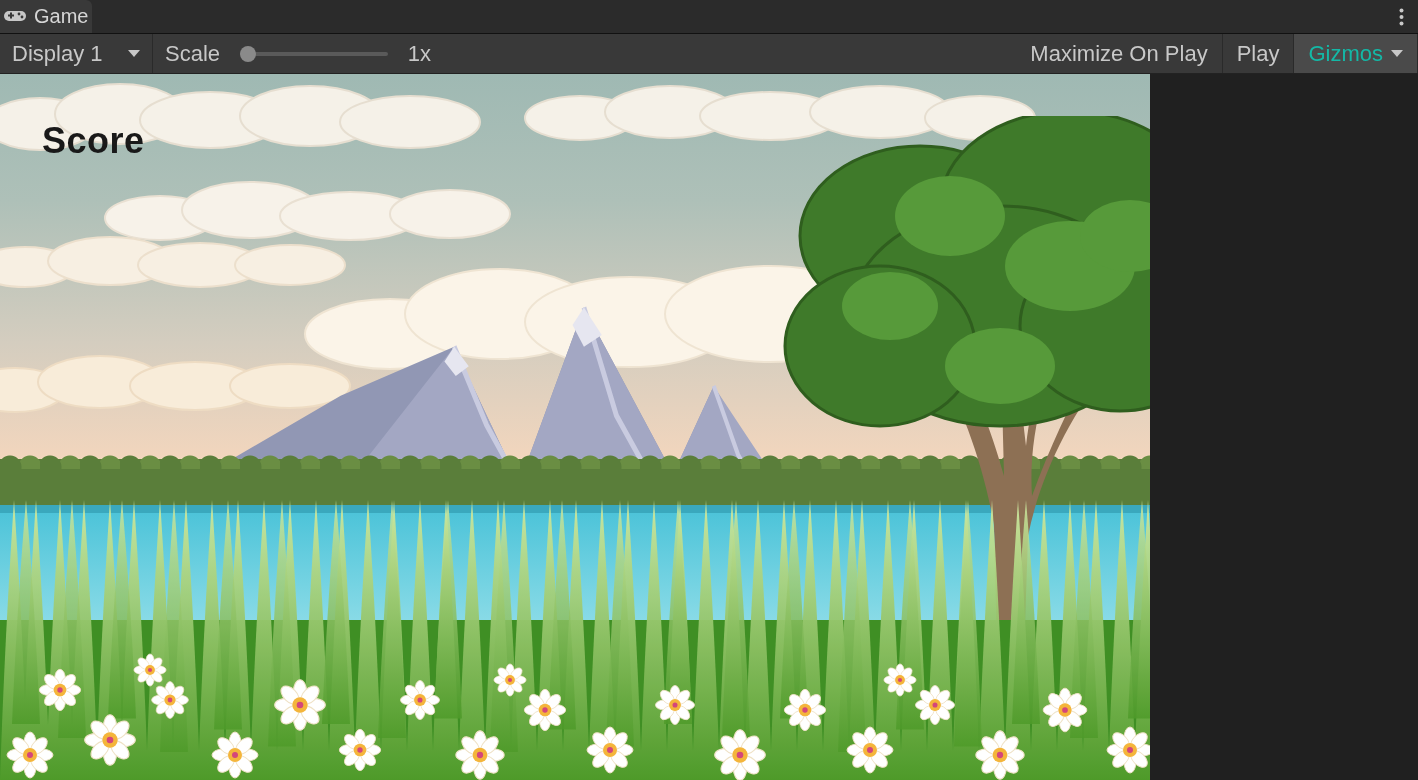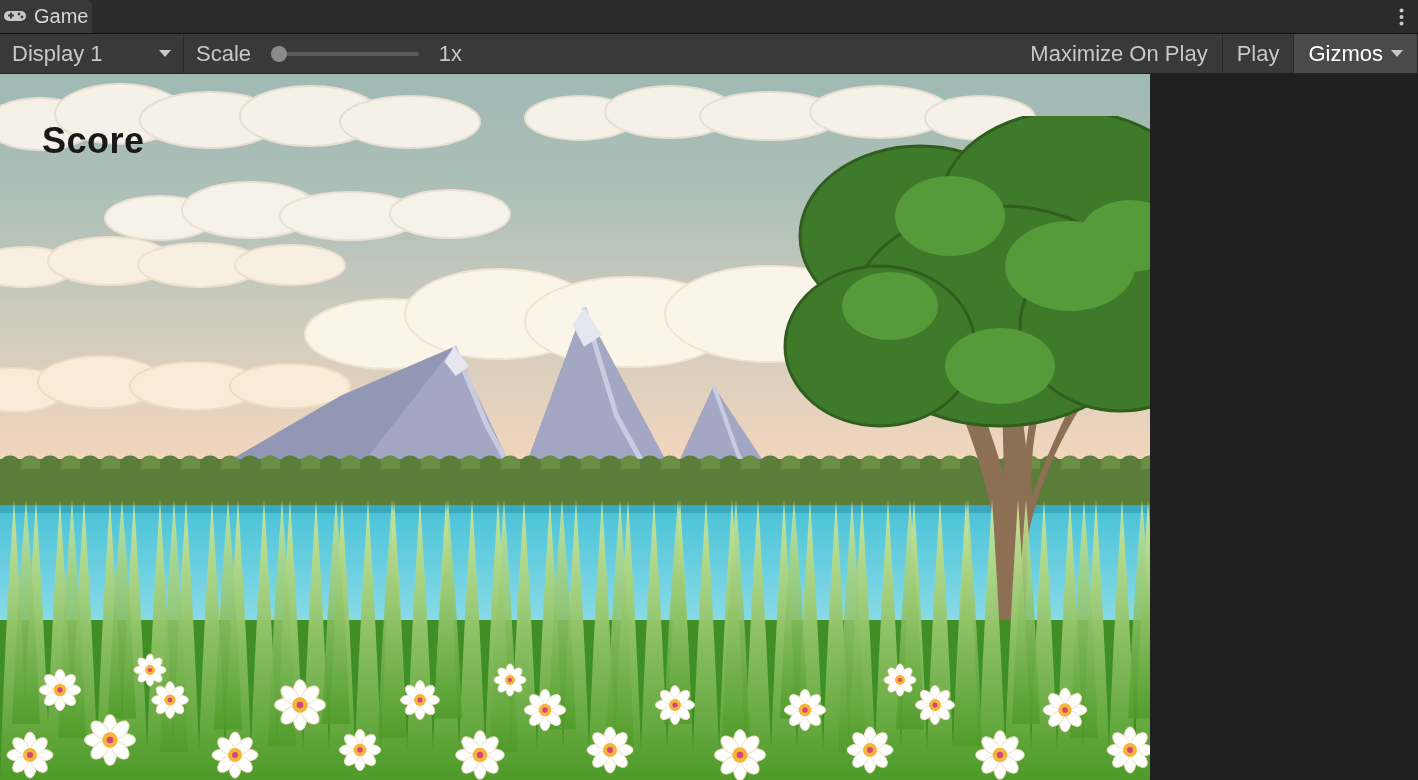--- a/index.html
+++ b/index.html
@@ -43,21 +43,21 @@
   }
   .tb-seg {
     display:flex; align-items:center;
     padding:0 12px;
     gap:10px;
     border-right:1px solid #2a2a2a;
     white-space:nowrap;
     cursor:pointer;
   }
   .tb-seg.no-border { border-right:none; }
-  .tb-dd { width:184px; justify-content:space-between; }
+  .tb-dd { width:153px; justify-content:space-between; }
   .tb-aspect { flex:none; width:322px; justify-content:space-between; }
   .tb-scale { flex:none; width:290px; cursor:default;gap:20px; }
   .tb-spacer { flex:1; border-right:none; }
   .caret-down {
     width:0;height:0;
     border-left:6px solid transparent;
     border-right:6px solid transparent;
     border-top:7px solid #c8c8c8;
   }
   .slider {
@@ -68,21 +68,21 @@
   }
   .slider-thumb {
     position:absolute;
     left:0; top:50%;
     width:16px;height:16px;
     margin-top:-8px;
     background:#8a8a8a;
     border-radius:50%;
   }
   .tb-btn { padding:0 14px;justify-content:flex-end; }
-  .tb-btn.selected { background:#4a4a4a; color:#ffffff; }
+  .tb-btn.selected { background:#4a4a4a; color:#14b8a6; }
   .tb-gizmos { display:flex; align-items:center; gap:8px; }
 
   
   .viewport {
     position:relative;
     width:1150px;
     height:706px;
     overflow:hidden;
   }
   .sky {

